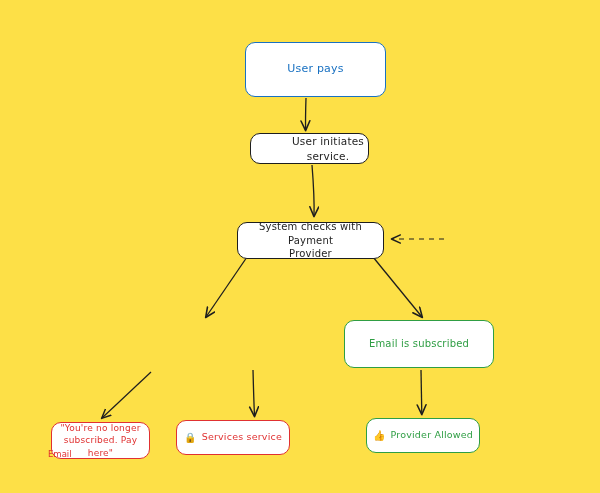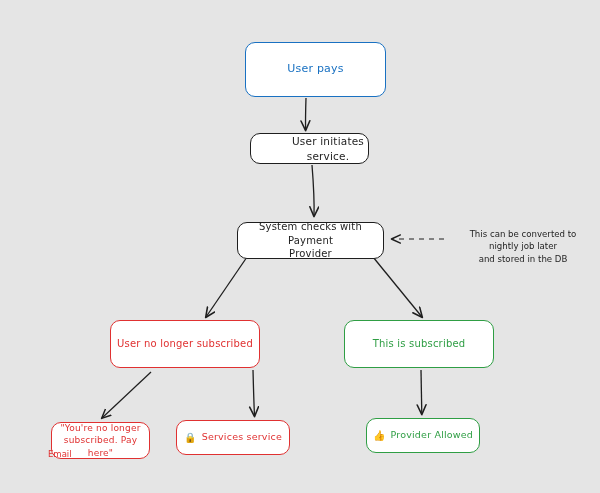--- a/index.html
+++ b/index.html
@@ -4,21 +4,21 @@
 <style>
   html, body {
     margin: 0;
     padding: 0;
     background: #ffffff;
   }
   #canvas {
     position: relative;
     width: 600px;
     height: 493px;
-    background: #e5e5e5;
+    background: #fde047;
     font-family: "DejaVu Sans", sans-serif;
     overflow: hidden;
   }
   #edges {
     position: absolute;
     left: 0;
     top: 0;
     width: 600px;
     height: 493px;
     pointer-events: none;
@@ -121,26 +121,23 @@
 
   <div class="node black n2">
     <span class="node-label">User initiates service.</span>
   </div>
 
   <div class="node black n3">
     <span class="node-label">System checks with Payment
 Provider</span>
   </div>
 
-  <div class="node red n4">
-    <span class="node-label">User no longer subscribed</span>
-  </div>
 
   <div class="node green n5">
-    <span class="node-label">This is subscribed</span>
+    <span class="node-label">Email is subscribed</span>
   </div>
 
   <div class="node red n6">
     <span class="node-label">"You're no longer
 subscribed. Pay here"</span>
   </div>
 
   <div class="node red n7">
     <span class="inline-row">
       <span class="emoji">🔒</span>
@@ -148,19 +145,16 @@
     </span>
   </div>
 
   <div class="node green n8">
     <span class="inline-row">
       <span class="emoji">👍</span>
       <span class="node-label">Provider Allowed</span>
     </span>
   </div>
 
-  <div class="side-note">This can be converted to
-nightly job later
-and stored in the DB</div>
 
   <div class="email-tag">Email</div>
 
 </div>
 
 </body></html>

